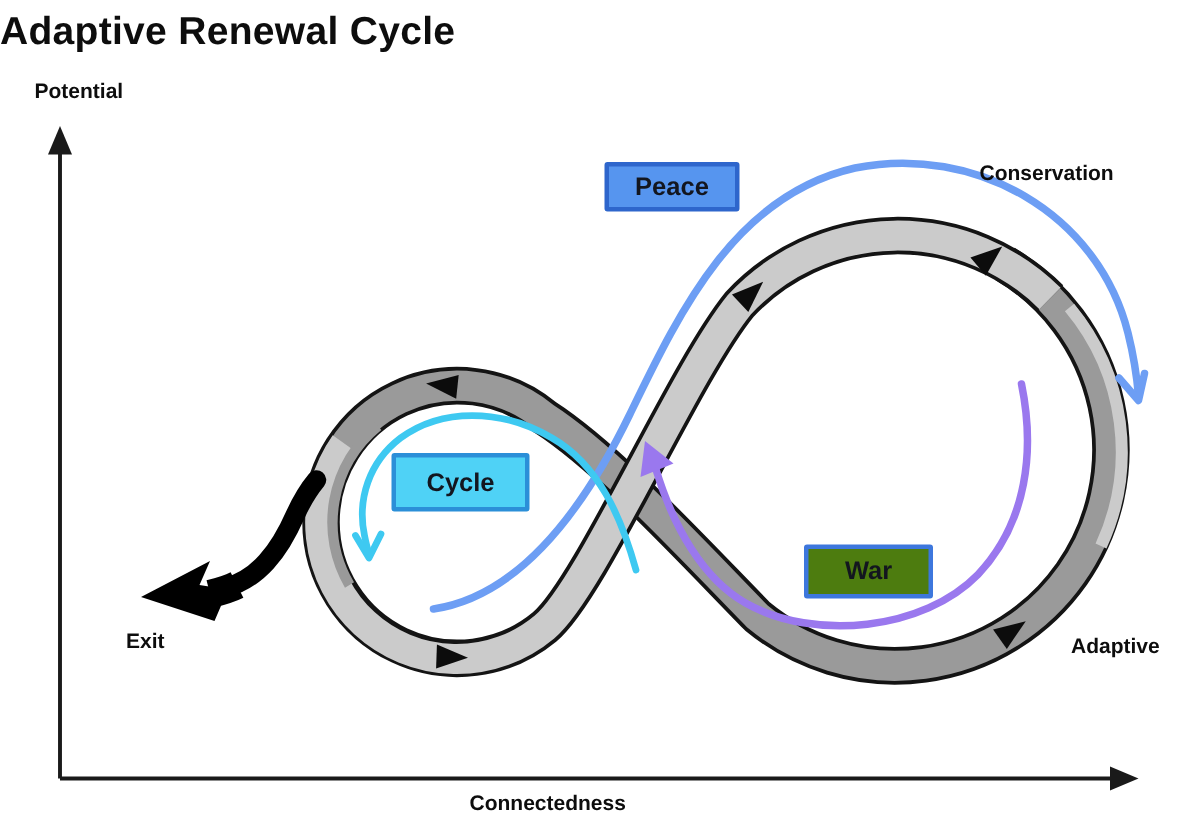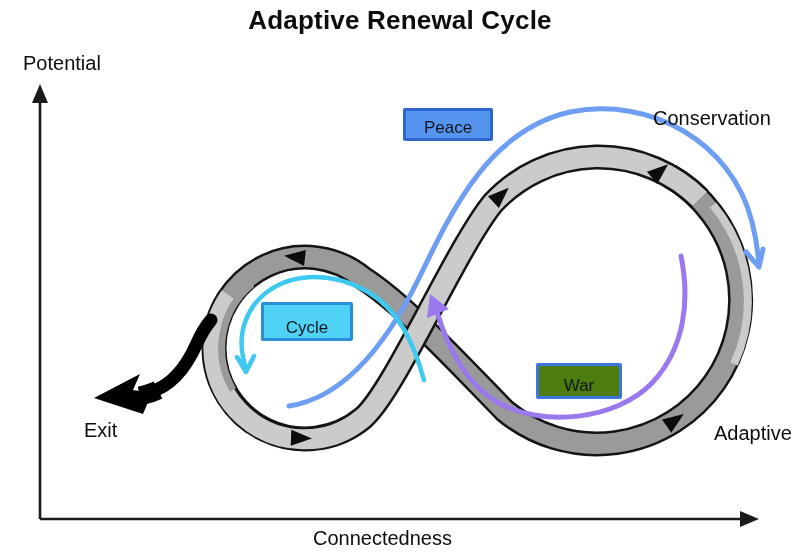--- a/index.html
+++ b/index.html
@@ -2,27 +2,27 @@
 <html><head>
 <meta charset="utf-8">
 <style>
   html,body{margin:0;padding:0;background:#ffffff;}
   #stage{
     position:relative;width:800px;height:558px;background:#ffffff;overflow:hidden;
     font-family:"Liberation Sans",sans-serif;color:#0d0d0d;
   }
   .abs{position:absolute;}
   .title{
-    left:0;top:5px;width:800px;text-align:center;
+    left:0;top:5px;width:800px;
     font-size:26px;font-weight:bold;letter-spacing:.2px;
   }
-  .phase{font-size:20px;font-weight:normal;white-space:nowrap;}
+  .phase{font-size:14px;font-weight:bold;white-space:nowrap;}
   .badge{
-    display:flex;align-items:flex-end;justify-content:center;
-    font-size:17px;font-weight:400;color:#13161f;box-sizing:border-box;
+    display:flex;align-items:center;justify-content:center;
+    font-size:17px;font-weight:700;color:#13161f;box-sizing:border-box;
     border-radius:2px;
   }
   .badge.peace{left:403px;top:108px;width:90px;height:33px;background:#5695ef;border:3px solid #2e66cc;}
   .badge.wonder{left:261px;top:302px;width:92px;height:39px;background:#4fd2f6;border:3px solid #2b8fd8;}
   .badge.war{left:536px;top:363px;width:86px;height:36px;background:#4d7c0f;border:3px solid #3d77dd;}
   svg{position:absolute;left:0;top:0;}
 </style>
 </head>
 <body>
 

